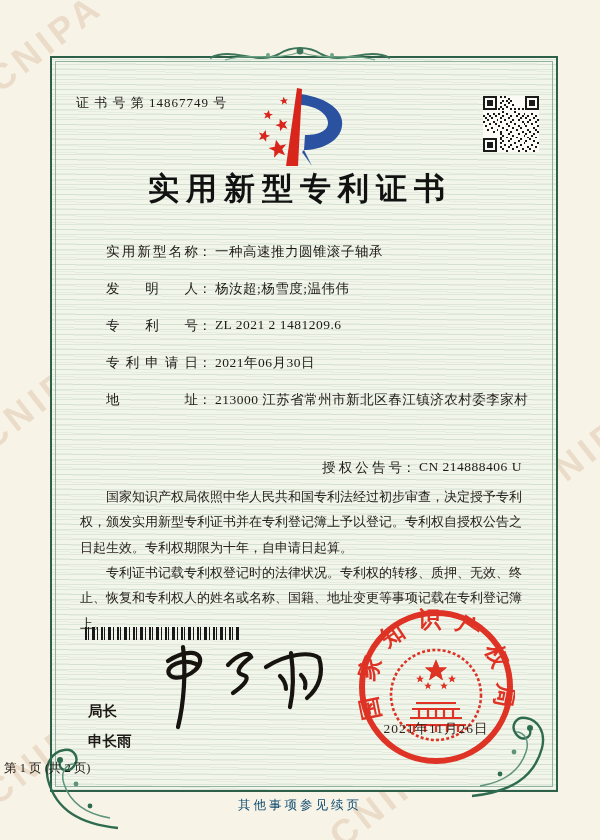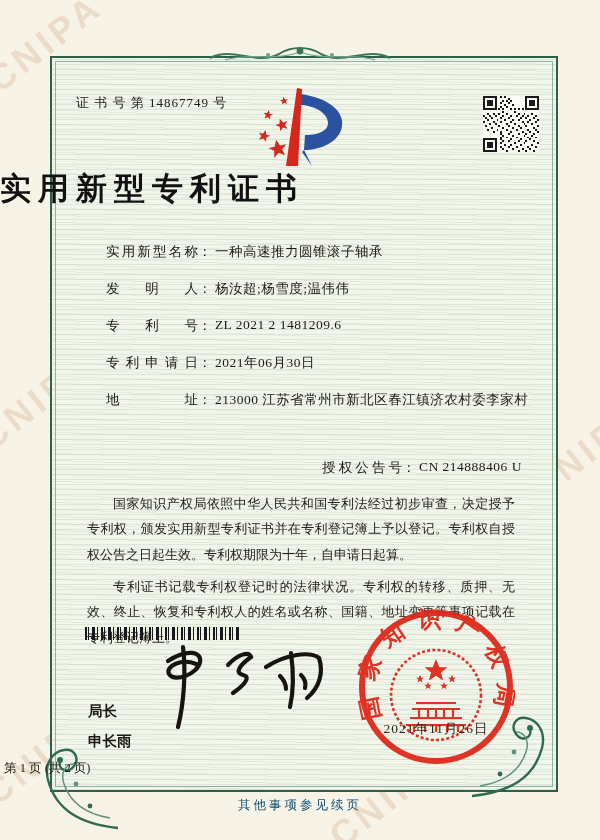--- a/index.html
+++ b/index.html
@@ -11,33 +11,33 @@
       transform:rotate(-38deg);pointer-events:none;white-space:nowrap;}
   .frame{position:absolute;left:50px;top:56px;width:504px;height:732px;
          border:2px solid #2e5f48;background:#f2f5ea;
          background-image:repeating-linear-gradient(0deg,rgba(120,160,130,.17) 0 1px,transparent 1px 5px),
                           repeating-linear-gradient(2deg,rgba(120,160,130,.10) 0 1px,transparent 1px 7px);}
   .frame::before{content:"";position:absolute;left:3px;top:3px;right:3px;bottom:3px;
          border:1px solid #8fb3a0;pointer-events:none;}
   .certno{position:absolute;left:76px;top:94px;font-size:13px;letter-spacing:1px;}
   .logo{position:absolute;left:250px;top:86px;}
   .qr{position:absolute;left:483px;top:96px;width:56px;height:56px;}
-  .title{position:absolute;left:0;top:168px;width:600px;text-align:left;
+  .title{position:absolute;left:0;top:168px;width:600px;text-align:center;
          font-size:31px;font-weight:bold;letter-spacing:7px;color:#111;}
   .fields{position:absolute;left:78px;top:243px;width:450px;font-size:13.5px;}
   .frow{height:37px;white-space:nowrap;margin-left:28px;}
   .lbl{display:inline-block;width:92px;text-align:justify;text-align-last:justify;vertical-align:top;}
   .colon{display:inline-block;vertical-align:top;}
   .val{display:inline-block;vertical-align:top;letter-spacing:.5px;}
   .grant{position:absolute;left:78px;top:459px;width:460px;font-size:13.5px;white-space:nowrap;}
   .grant .g2{position:absolute;left:244px;top:0;}
   .grant .lbl2{display:inline-block;width:80px;text-align:justify;text-align-last:justify;}
   .paras{position:absolute;left:80px;top:484px;width:442px;font-size:13px;line-height:1.95;
          text-align:justify;color:#26221d;}
-  .paras p{margin:7px;text-indent:2em;}
+  .paras p{margin:0;text-indent:2em;}
   .barcode{position:absolute;left:85px;top:627px;width:156px;height:13px;
     background:repeating-linear-gradient(90deg,#18181a 0 2px,transparent 2px 3px,#18181a 3px 4px,
       transparent 4px 7px,#18181a 7px 10px,transparent 10px 12px,#18181a 12px 13px,transparent 13px 16px);}
   .signblock{position:absolute;left:88px;top:696px;font-size:14.5px;font-weight:600;line-height:30px;}
   .signature{position:absolute;left:142px;top:641px;}
   .seal{position:absolute;left:357px;top:608px;}
   .sealdate{position:absolute;left:358px;top:720px;width:156px;text-align:center;
             font-size:13.5px;color:#33241f;letter-spacing:1px;}
   .pageno{position:absolute;left:4px;top:760px;width:492px;text-align:left;font-size:12.5px;}
   .note{position:absolute;left:0;top:797px;width:600px;text-align:center;

